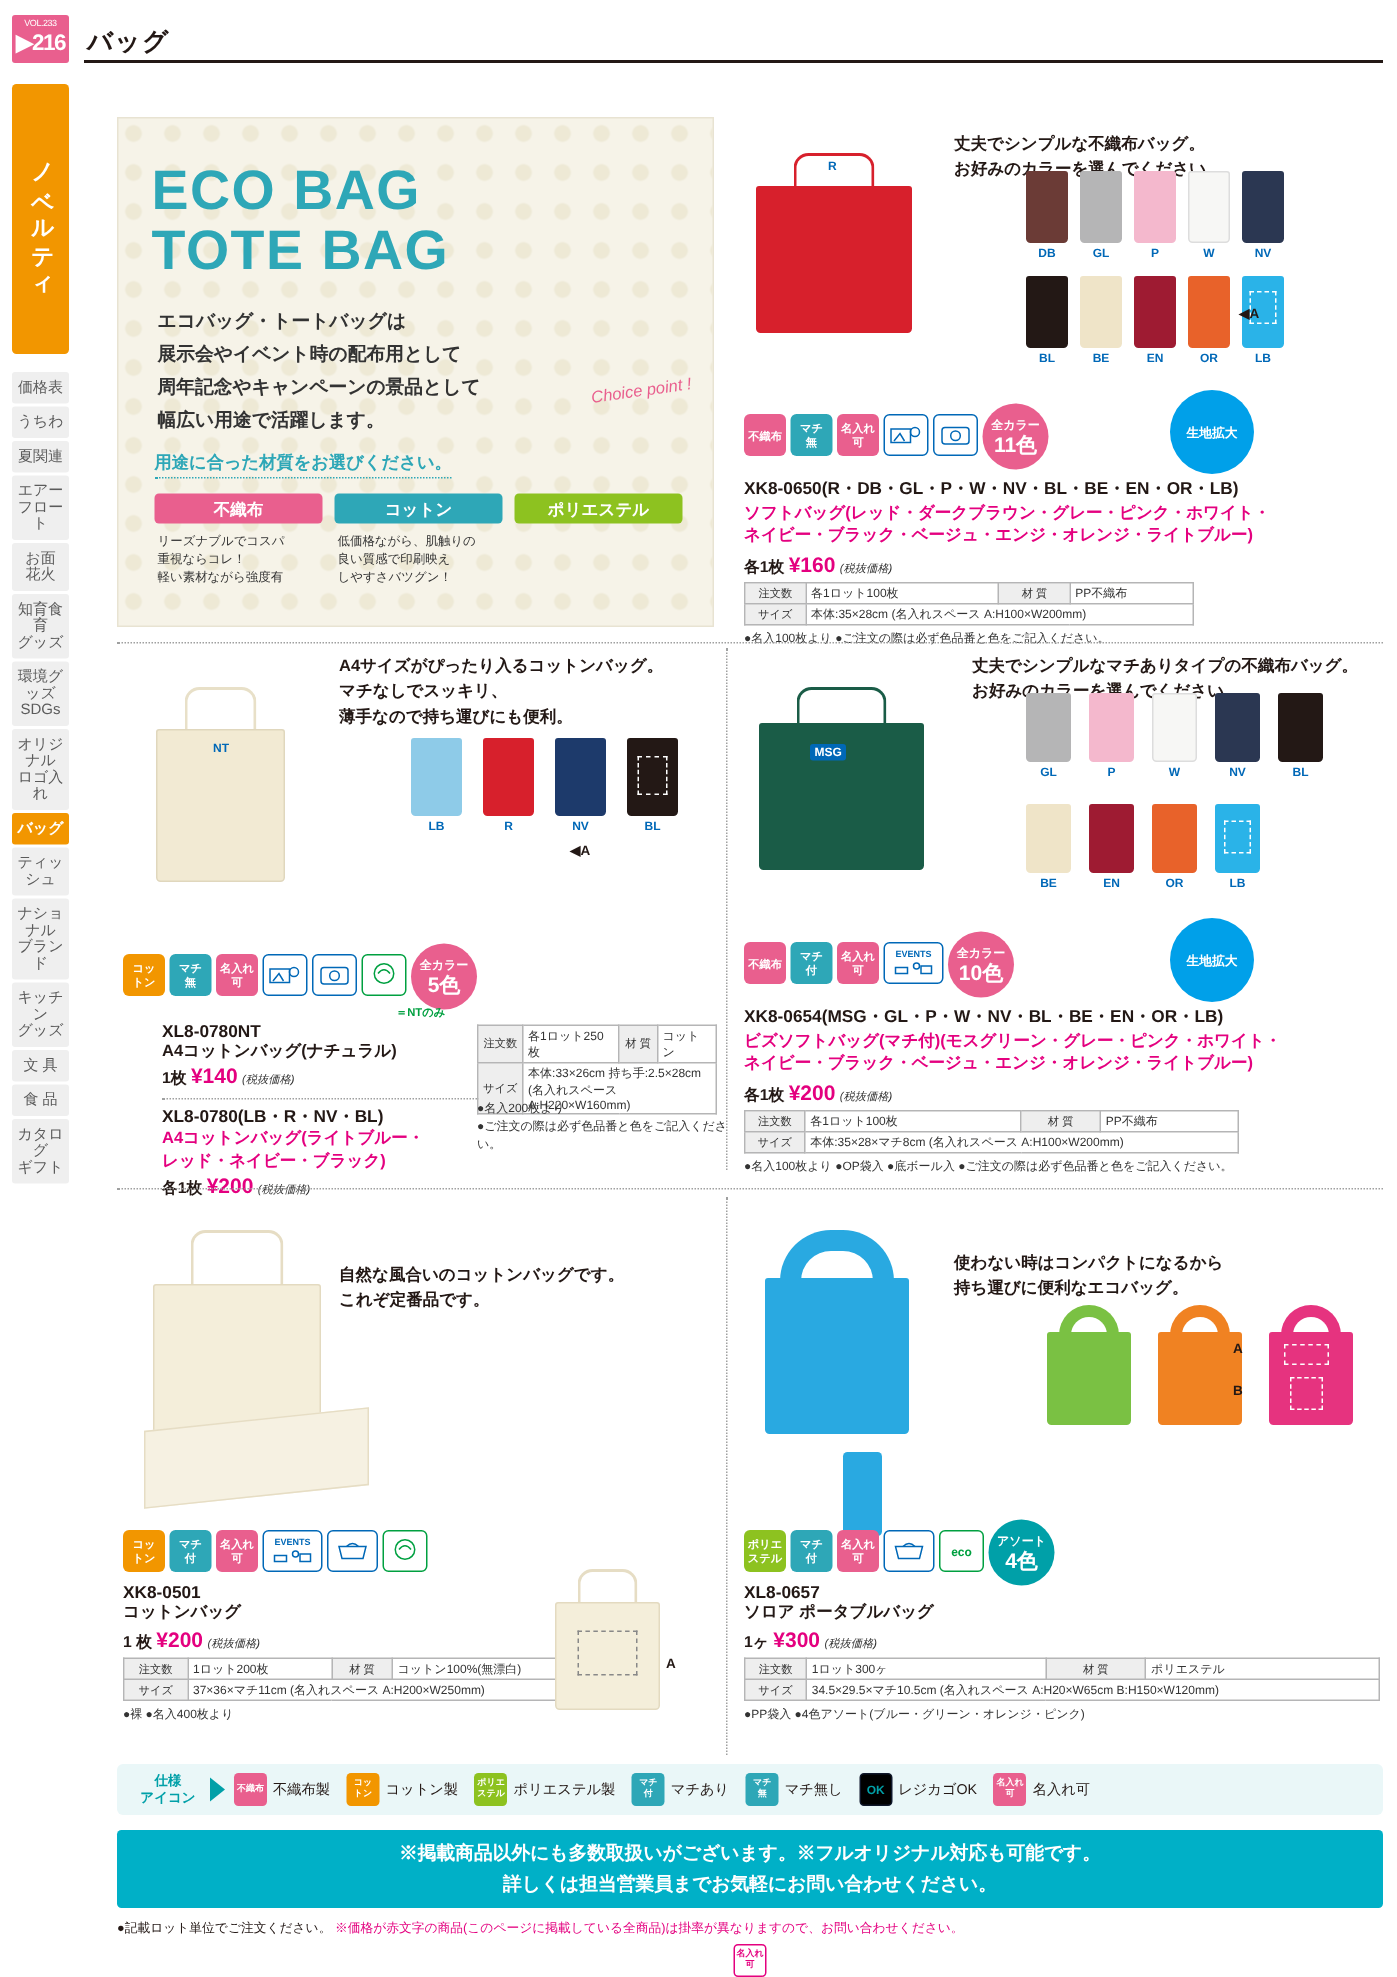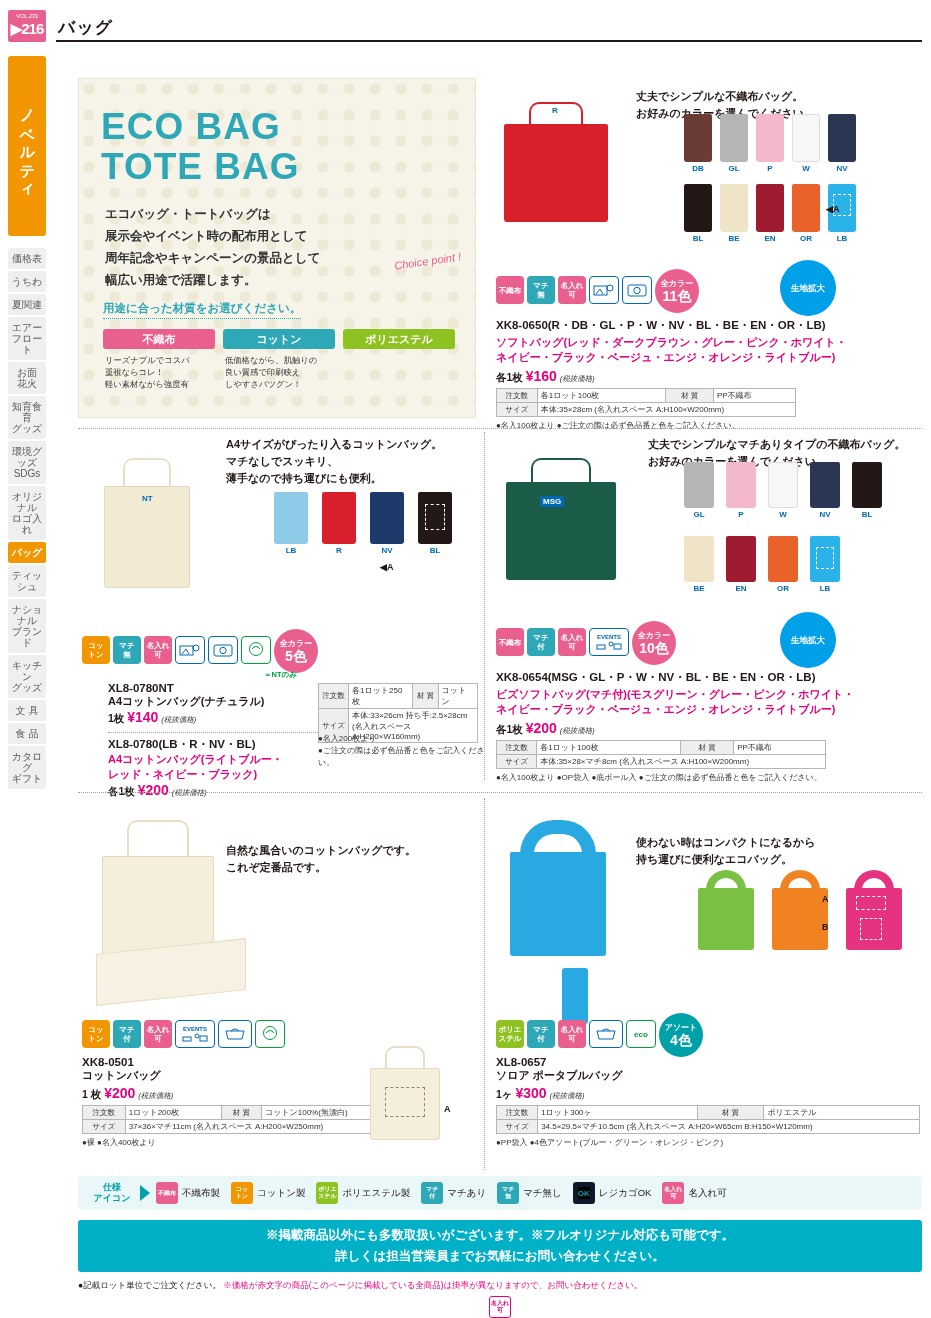--- a/index.html
+++ b/index.html
@@ -761,21 +761,21 @@
   </div>
   <div class="leg-item">
     <div class="lpill" style="background:#2ea7b7">マチ<br>付</div>
     <div class="txt">マチあり</div>
   </div>
   <div class="leg-item">
     <div class="lpill" style="background:#2ea7b7">マチ<br>無</div>
     <div class="txt">マチ無し</div>
   </div>
   <div class="leg-item">
-    <div class="lpill" style="background:#000000;border:5px solid #0f172a;color:#00a0a8;font-size:8px;">OK</div>
+    <div class="lpill" style="background:#000000;border:1px solid #0f172a;color:#00a0a8;font-size:8px;">OK</div>
     <div class="txt">レジカゴOK</div>
   </div>
   <div class="leg-item">
     <div class="lpill" style="background:#e95f8e">名入れ<br>可</div>
     <div class="txt">名入れ可</div>
   </div>
 </div>
 
 <div class="banner">
   <div>※掲載商品以外にも多数取扱いがございます。※フルオリジナル対応も可能です。</div>

